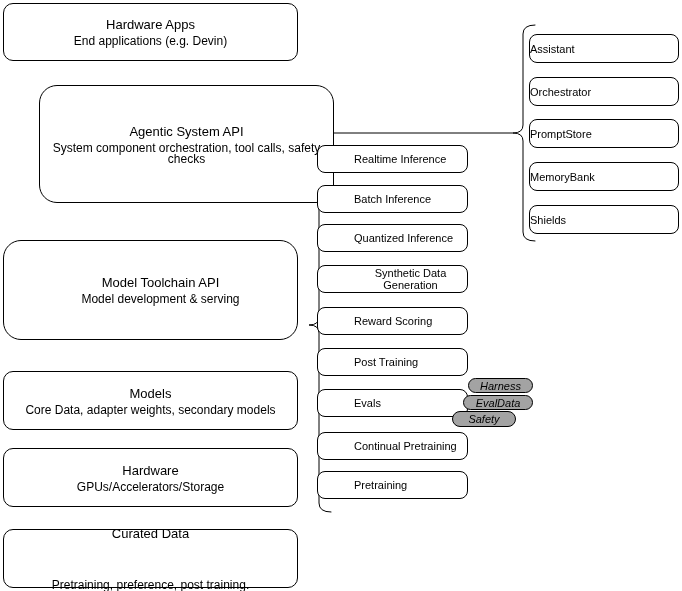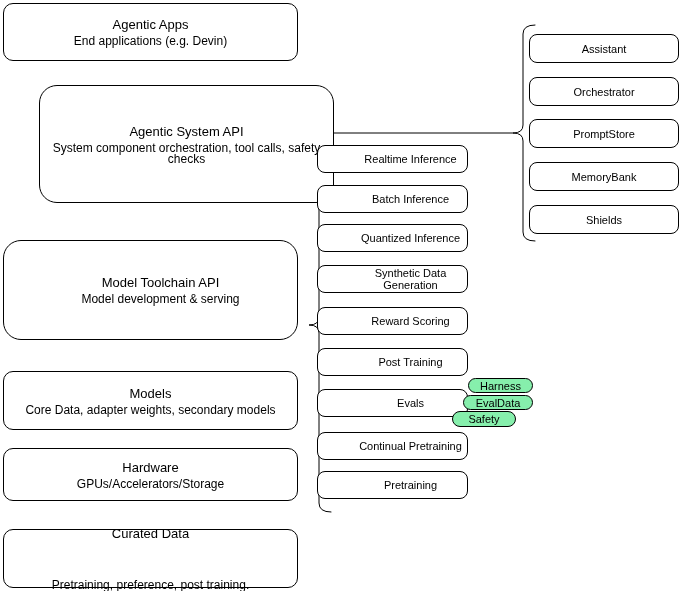--- a/index.html
+++ b/index.html
@@ -36,70 +36,70 @@
   .layer-title    { font-size: 13px; line-height: 15px; }
   .layer-subtitle { font-size: 12px;  line-height: 11px; padding: 0 10px; }
   .node {
     position: absolute;
     background: #ffffff;
     border: 1px solid #000000;
     border-radius: 8px;
     box-sizing: border-box;
     display: flex;
     align-items: center;
-    justify-content: center;
     font-size: 11px;
     text-align: center;
   }
   .node.mid   { left: 317px; width: 151px; height: 28px; padding-left: 36px; }
   .node.right { left: 529px; width: 150px; height: 29px; }
   .tag {
     position: absolute;
-    background: #86efac;
+    background: #a3a3a3;
     border: 1px solid #000000;
     border-radius: 999px;
     box-sizing: border-box;
     display: flex;
     align-items: center;
     justify-content: center;
     font-size: 11px;
     z-index: 5;
+    font-style: italic;
   }
 </style>
 </head>
 <body>
 
 <div class="canvas">
 
   <svg class="connector-layer" viewBox="0 0 682 591" xmlns="http://www.w3.org/2000/svg">
 
     <path d="M 331 143 Q 319 143 319 152 L 319 317 Q 319 325 309 325 Q 319 325 319 333 L 319 503 Q 319 512 331 512" fill="none" stroke="#000000" stroke-width="1" stroke-linecap="round" stroke-linejoin="round"></path>
 
     <path d="M 535 25 Q 523 25 523 34 L 523 125 Q 523 133 513 133 Q 523 133 523 141 L 523 232 Q 523 241 535 241" fill="none" stroke="#000000" stroke-width="1" stroke-linecap="round" stroke-linejoin="round"></path>
 
     <line x1="298" y1="133" x2="513" y2="133" stroke="#000000" stroke-width="1" stroke-linecap="round"></line>
   </svg>
 
   <div class="layer small" style="top:3px;   height:58px;">
-    <div class="layer-title">Agentic Apps</div>
+    <div class="layer-title">Hardware Apps</div>
     <div class="layer-subtitle">End applications (e.g. Devin)</div>
   </div>
   <div class="layer big" style="top:85px;  height:118px;margin-left:36px;">
     <div class="layer-title">Agentic System API</div>
     <div class="layer-subtitle">System component orchestration, tool calls, safety checks</div>
   </div>
   <div class="layer big" style="top:240px; height:100px;padding-left:20px;">
     <div class="layer-title">Model Toolchain API</div>
     <div class="layer-subtitle">Model development &amp; serving</div>
   </div>
   <div class="layer small" style="top:371px; height:59px;">
     <div class="layer-title">Models</div>
     <div class="layer-subtitle">Core Data, adapter weights, secondary models</div>
   </div>
-  <div class="layer small" style="top:448px; height:53px;">
+  <div class="layer small" style="top:448px; height:59px;">
     <div class="layer-title">Hardware</div>
     <div class="layer-subtitle">GPUs/Accelerators/Storage</div>
   </div>
   <div class="layer small" style="top:529px; height:59px;gap:39px;">
     <div class="layer-title">Curated Data</div>
     <div class="layer-subtitle">Pretraining, preference, post training.</div>
   </div>
 
   <div class="node mid" style="top:145px;">
     <span>Realtime Inference</span>

